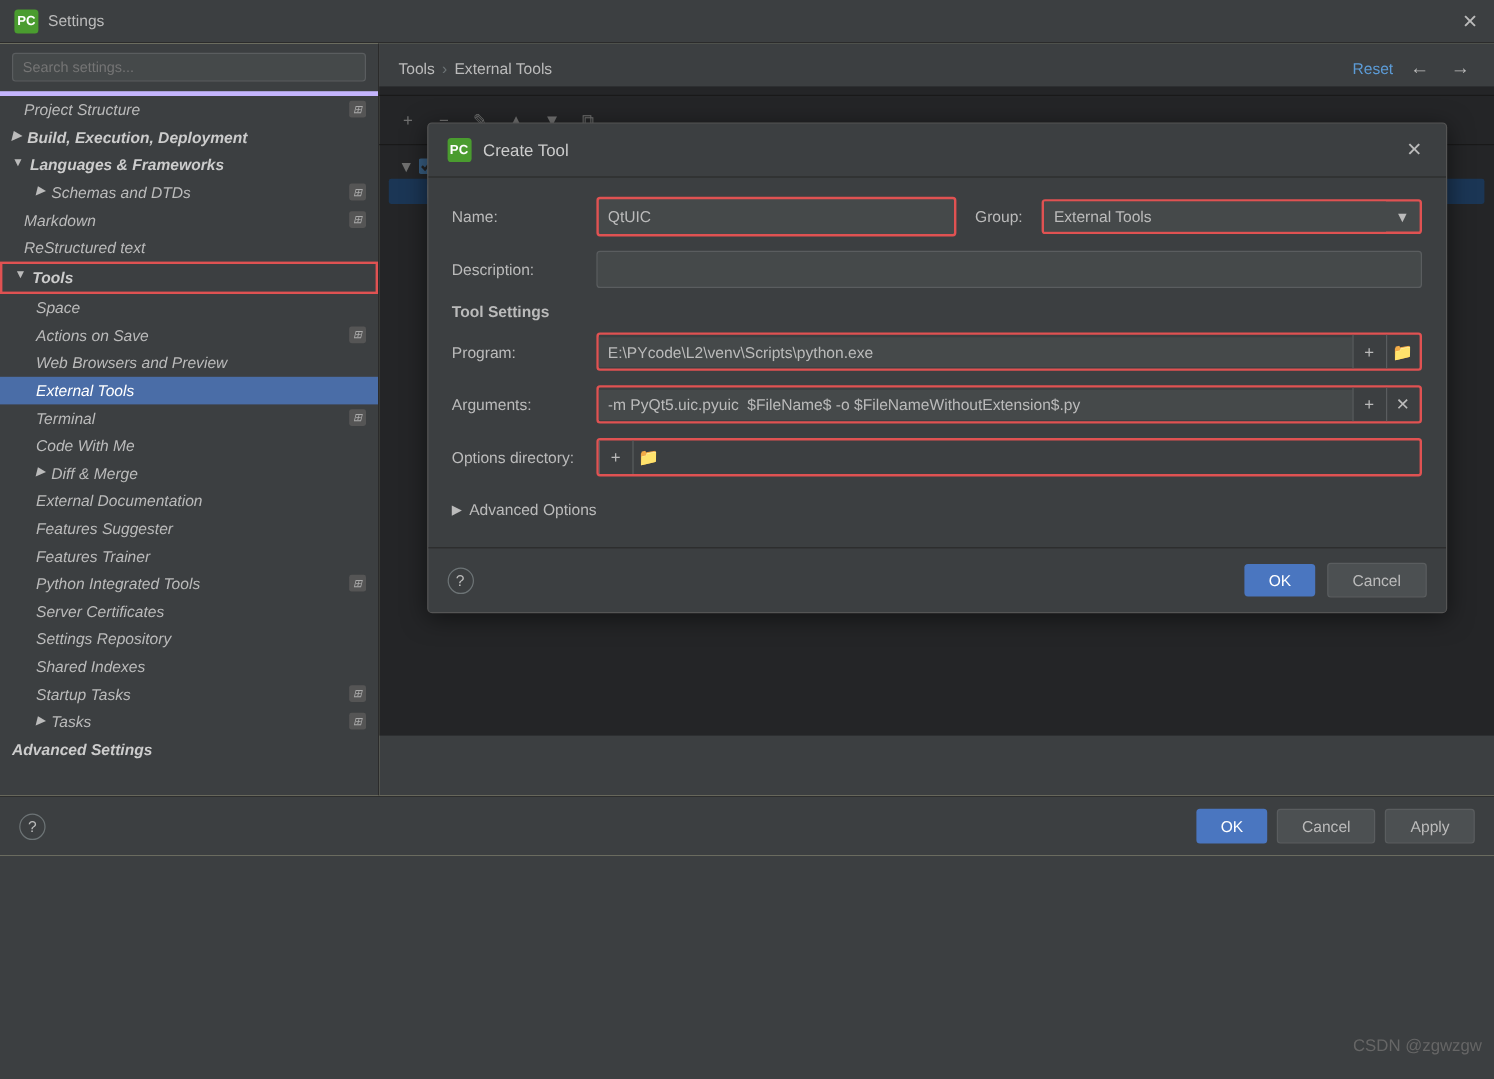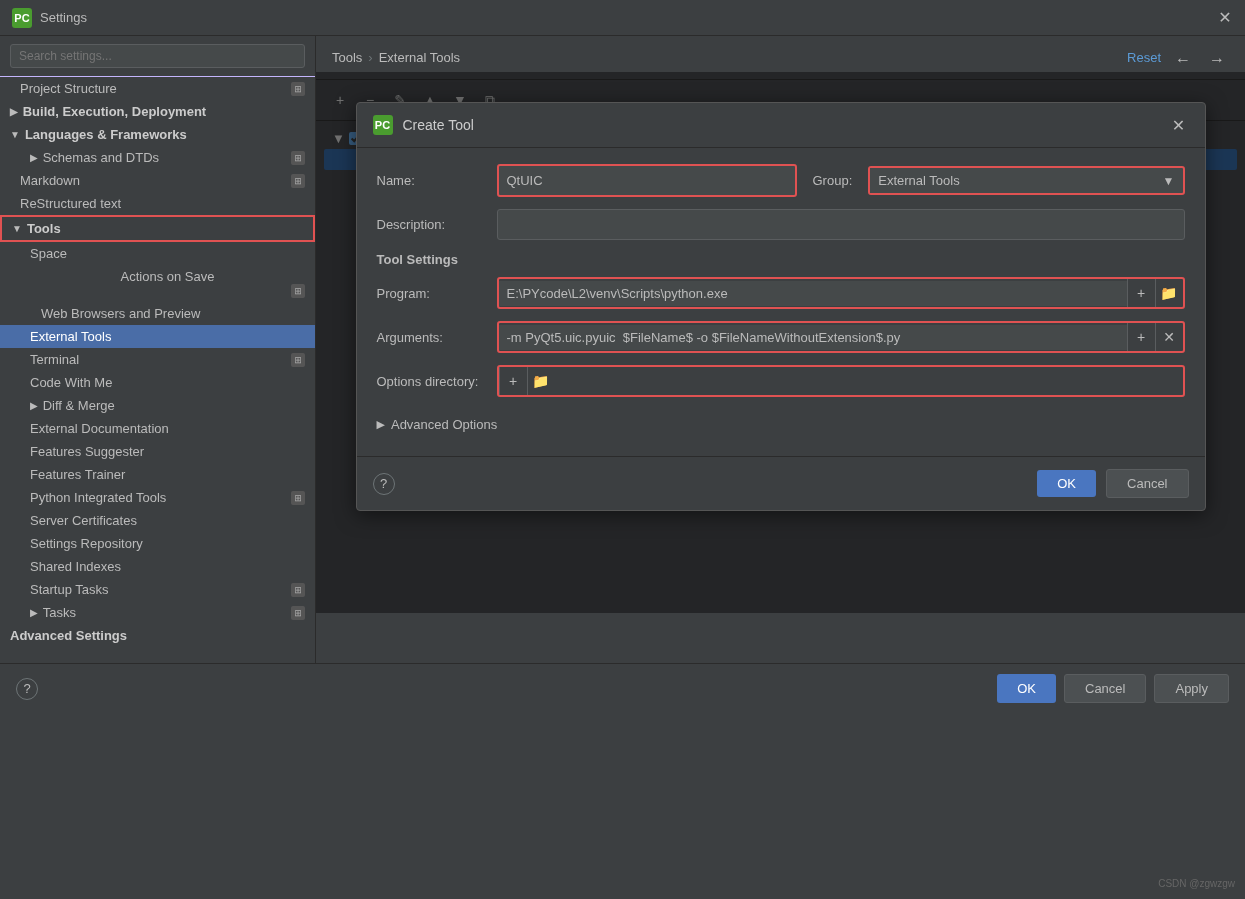--- a/index.html
+++ b/index.html
@@ -11,24 +11,24 @@
     .title-bar { height: 36px; background: #3c3f41; display: flex; align-items: center; padding: 0 12px; border-bottom: 1px solid #2b2b2b; }
     .title-bar-icon { width: 20px; height: 20px; background: #4a9c2f; border-radius: 3px; display: flex; align-items: center; justify-content: center; font-size: 11px; color: white; font-weight: bold; margin-right: 8px; }
     .title-bar-title { font-size: 13px; color: #bbbbbb; flex: 1; }
     .title-bar-close { width: 16px; height: 16px; cursor: pointer; color: #bbbbbb; font-size: 16px; display: flex; align-items: center; justify-content: center; }
 
     
     .main-content { display: flex; flex: 1; overflow: hidden; }
 
     
     .sidebar { width: 316px; background: #3c3f41; border-right: 1px solid #2b2b2b; display: flex; flex-direction: column; overflow: hidden; }
-    .sidebar-search { padding: 8px 10px; border-bottom: 1px solid #c4b5fd; }
+    .sidebar-search { padding: 8px 10px; border-bottom: 4px solid #c4b5fd; }
     .sidebar-search input { width: 100%; background: #45494a; border: 1px solid #5a5d5f; color: #bbbbbb; padding: 4px 8px; border-radius: 3px; font-size: 12px; outline: none; }
     .sidebar-list { flex: 1; overflow-y: auto; padding-bottom: 8px; }
-    .sidebar-item { padding: 4px 10px 4px 20px; cursor: pointer; display: flex; align-items: center; color: #bbbbbb; font-size: 13px; white-space: nowrap; }
+    .sidebar-item { padding: 4px 10px 4px 20px; cursor: pointer; display: flex; align-items: flex-start; color: #bbbbbb; font-size: 13px; white-space: nowrap; font-style: italic; }
     .sidebar-item.active { background: #4a6da7; color: white; }
     .sidebar-item .arrow { margin-right: 5px; font-size: 10px; color: #bbbbbb; }
     .sidebar-item .icon-indicator { margin-left: auto; width: 14px; height: 14px; background: #555; border-radius: 2px; font-size: 9px; display: flex; align-items: center; justify-content: center; color: #aaa; }
     .bottom-question { width: 22px; height: 22px; border-radius: 50%; border: 1px solid #6d7476; display: flex; align-items: center; justify-content: center; color: #bbbbbb; font-size: 13px; cursor: pointer; }
 
     
     .right-panel { flex: 1; background: #3c3f41; display: flex; flex-direction: column; }
 
     
     .panel-header { height: 44px; background: #3c3f41; border-bottom: 1px solid #2b2b2b; display: flex; align-items: center; padding: 0 16px; justify-content: space-between; }
@@ -76,21 +76,21 @@
     .dialog-help { width: 22px; height: 22px; border-radius: 50%; border: 1px solid #6d7476; display: flex; align-items: center; justify-content: center; color: #bbbbbb; font-size: 13px; cursor: pointer; margin-right: auto; }
     .btn-ok { background: #4a76c0; color: white; border: none; padding: 6px 20px; border-radius: 3px; cursor: pointer; font-size: 13px; }
     .btn-cancel { background: #4c5052; color: #bbbbbb; border: 1px solid #5a5d5f; padding: 6px 20px; border-radius: 3px; cursor: pointer; font-size: 13px; }
     .btn-apply { background: #4c5052; color: #bbbbbb; border: 1px solid #5a5d5f; padding: 6px 20px; border-radius: 3px; cursor: pointer; font-size: 13px; }
 
     
     .bottom-bar { height: 50px; background: #3c3f41; border-top: 1px solid #2b2b2b; display: flex; align-items: center; padding: 0 16px; justify-content: space-between; }
     .main-bottom-buttons { display: flex; gap: 8px; }
 
     
-    .watermark { position: absolute; bottom: 10px; right: 10px; font-size: 10px; color: #666; }
+    .watermark { position: absolute; bottom: 20px; right: 10px; font-size: 14px; color: #666; }
 
     .relative { position: relative; }
   </style>
 </head>
 <body>
 
 <div class="window">
 
   <div class="title-bar">
     <div class="title-bar-icon">PC</div>
@@ -138,26 +138,26 @@
 
         <div class="sidebar-item" style="padding-left:10px; font-weight:bold; color:#cccccc; border: 2px solid #e05252;">
           <span class="arrow">▼</span>
           <span>Tools</span>
         </div>
 
         <div class="sidebar-item" style="padding-left:30px;">
           <span>Space</span>
         </div>
 
-        <div class="sidebar-item" style="padding-left:30px;flex-direction:column;">
+        <div class="sidebar-item" style="padding-left:30px;">
           <span>Actions on Save</span>
           <span class="icon-indicator">⊞</span>
         </div>
 
-        <div class="sidebar-item" style="padding-left:41px;">
+        <div class="sidebar-item" style="padding-left:30px;">
           <span>Web Browsers and Preview</span>
         </div>
 
         <div class="sidebar-item active" style="padding-left:30px;">
           <span>External Tools</span>
         </div>
 
         <div class="sidebar-item" style="padding-left:30px;">
           <span>Terminal</span>
           <span class="icon-indicator">⊞</span>

